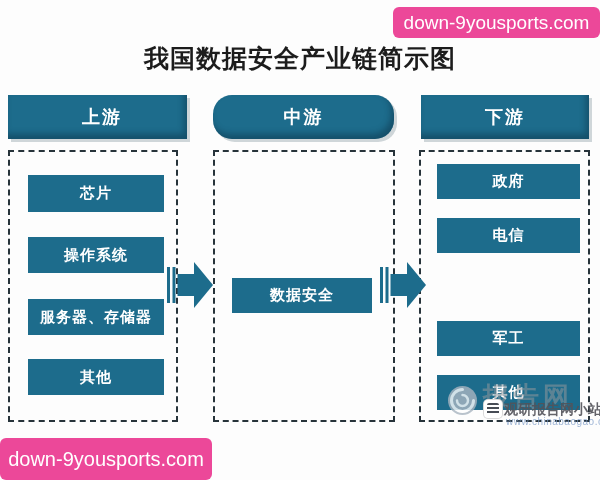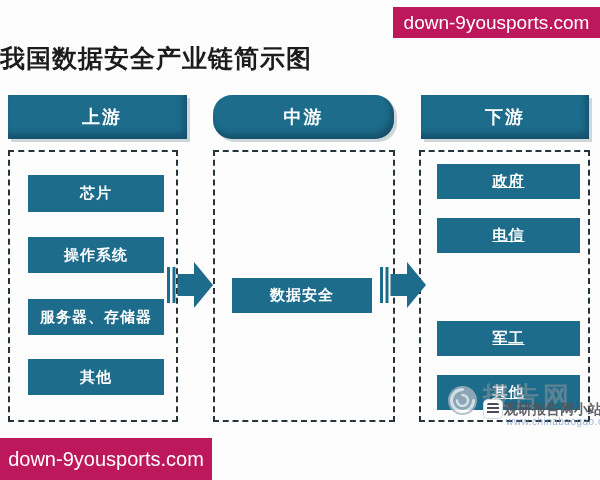--- a/index.html
+++ b/index.html
@@ -2,29 +2,30 @@
 <html><head>
 <meta charset="utf-8">
 <style>
   html,body{margin:0;padding:0;background:#fff;}
   .canvas{
     position:relative;width:600px;height:480px;background:#fdfdfd;
     overflow:hidden;font-family:"Liberation Sans",sans-serif;
   }
   
   .badge{
-    position:absolute;background:#be185d;color:#fff;
+    position:absolute;background:#ec4899;color:#fff;
     display:flex;align-items:center;justify-content:center;
     font-family:"Liberation Sans",sans-serif;
+    border-radius:6px;
   }
   .badge-top{right:0;top:7px;width:207px;height:31px;font-size:19px;}
   .badge-bottom{left:0;top:438px;width:212px;height:42px;font-size:20px;}
   
   .title{
-    position:absolute;left:0;top:42px;width:100%;
+    position:absolute;left:0;top:42px;width:100%;text-align:center;
     font-family:"DejaVu Serif","Liberation Serif",serif;
     font-size:25px;font-weight:bold;color:#1c1c1c;letter-spacing:1px;
   }
   
   .header{
     position:absolute;top:95px;height:44px;background:#1d6c8c;color:#fff;
     display:flex;align-items:center;justify-content:center;
     font-size:18px;font-weight:bold;letter-spacing:2px;
     box-shadow:3px 3px 0 rgba(120,140,150,.35), inset -3px -5px 6px rgba(10,45,65,.45);
   }
@@ -43,21 +44,21 @@
     position:absolute;background:#1d6c8c;color:#fff;
     display:flex;align-items:center;justify-content:center;
     font-size:15px;font-weight:bold;letter-spacing:1px;white-space:nowrap;
   }
   .c1{left:28px;width:136px;}
   .c1.i1{top:175px;height:37px;}
   .c1.i2{top:237px;height:36px;}
   .c1.i3{top:299px;height:36px;}
   .c1.i4{top:359px;height:36px;}
   .c2item{left:232px;width:140px;top:278px;height:35px;}
-  .c3{left:437px;width:143px;height:35px;text-decoration:underline;}
+  .c3{left:437px;width:143px;height:35px;}
   .c3.i1{top:164px;}
   .c3.i2{top:218px;}
   .c3.i3{top:268px;}
   .c3.i4{top:321px;}
   .c3.i5{top:375px;}
   
   .arrow{position:absolute;width:48px;height:50px;}
   .a1{left:167px;top:260px;}
   .a2{left:380px;top:260px;}
   

